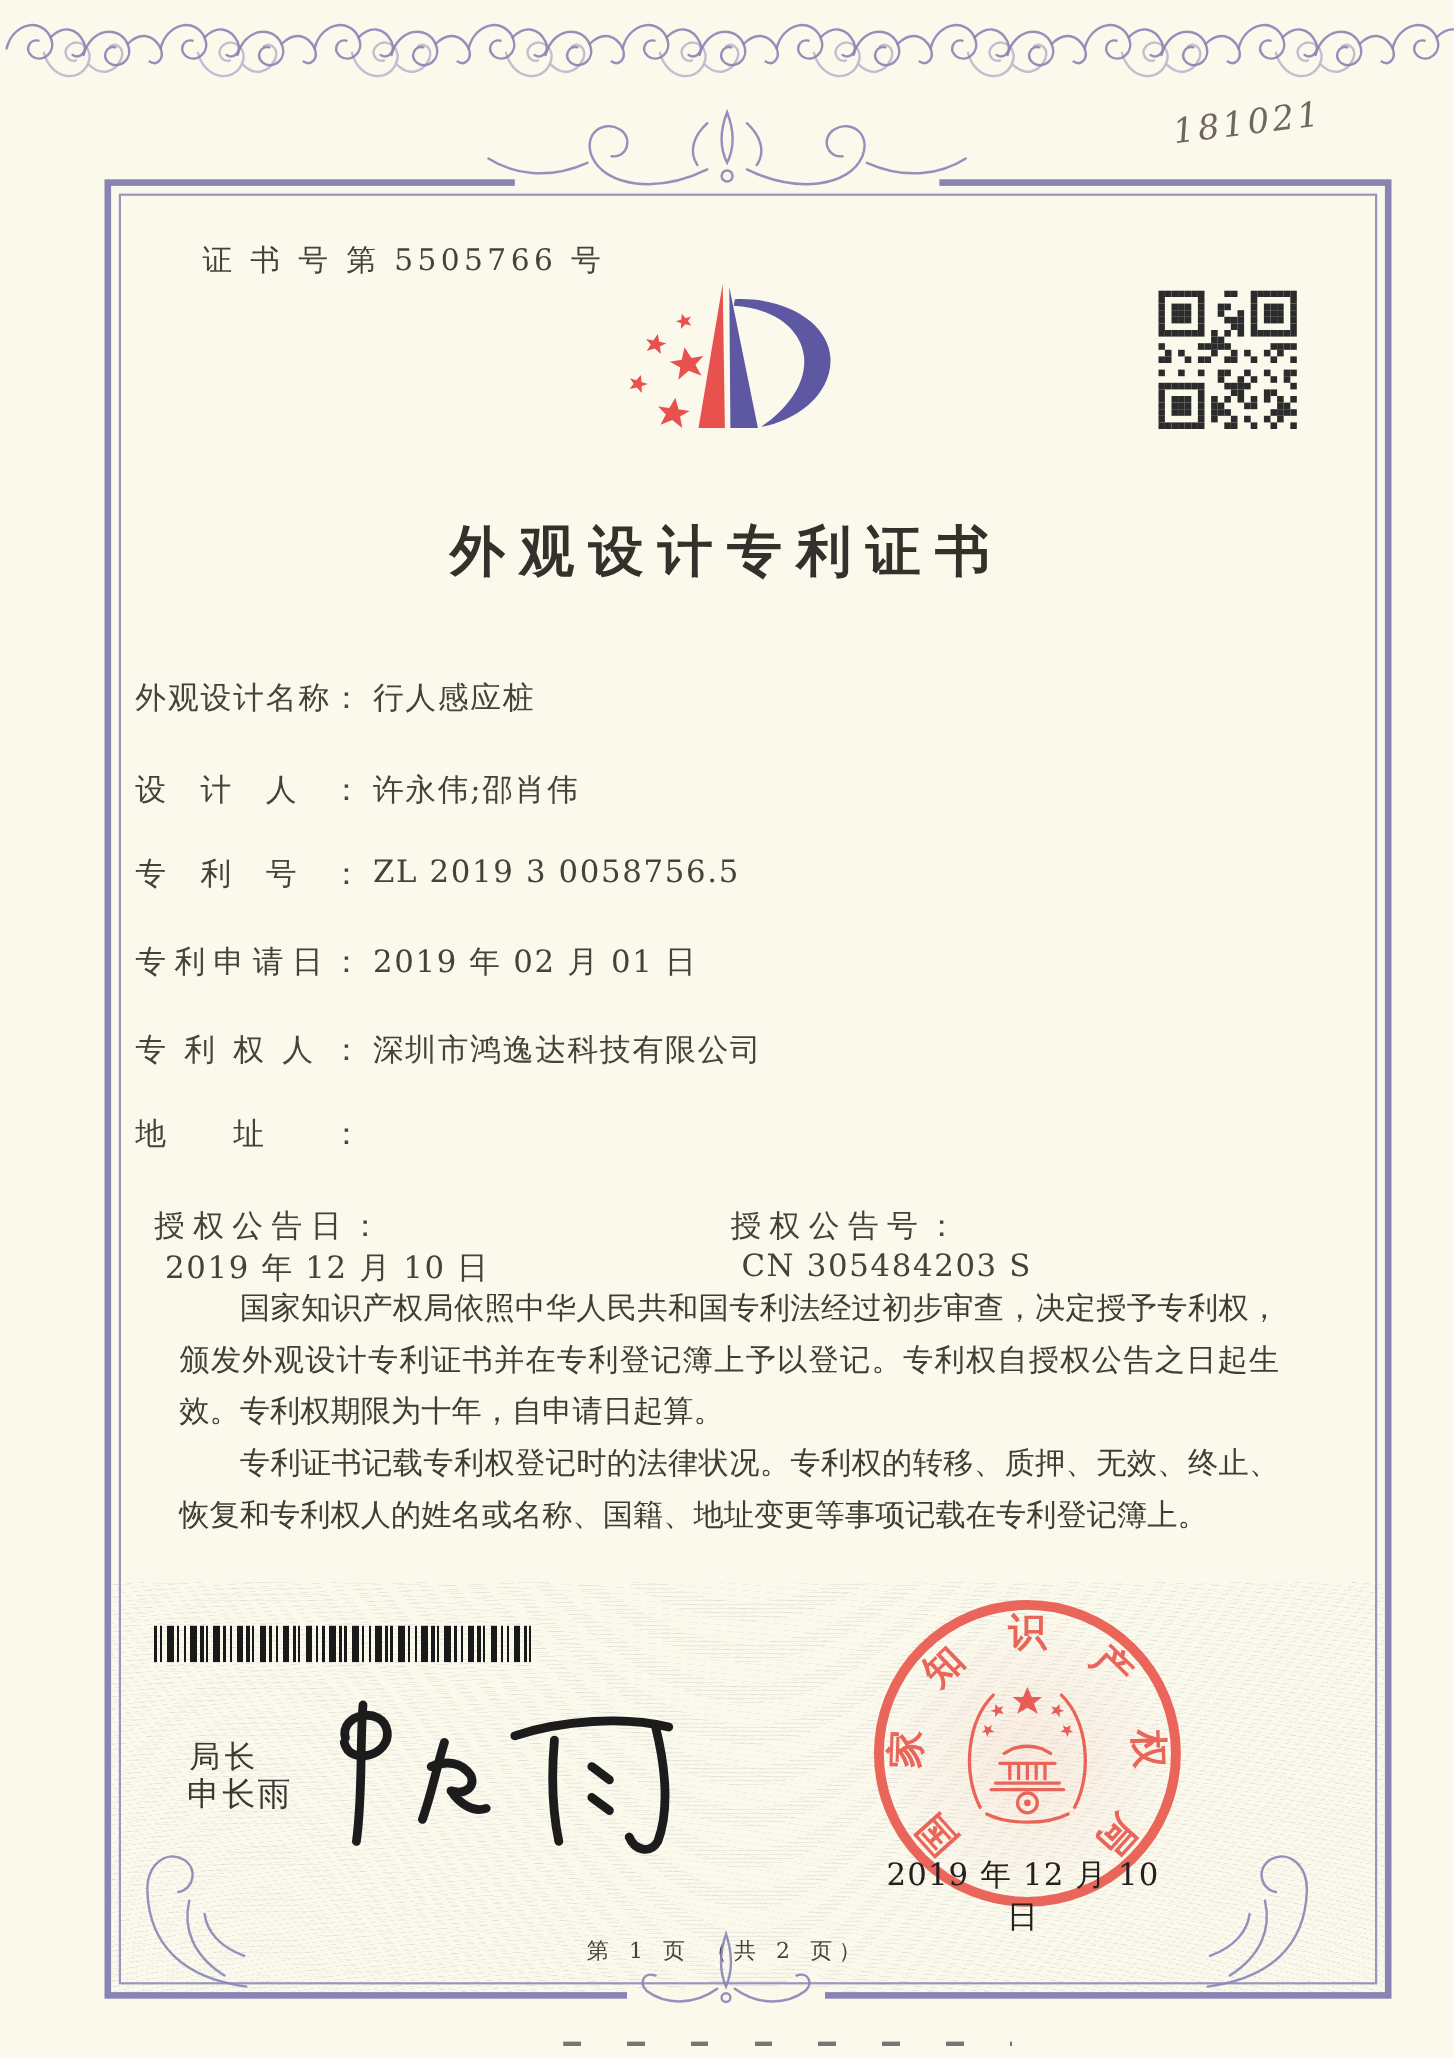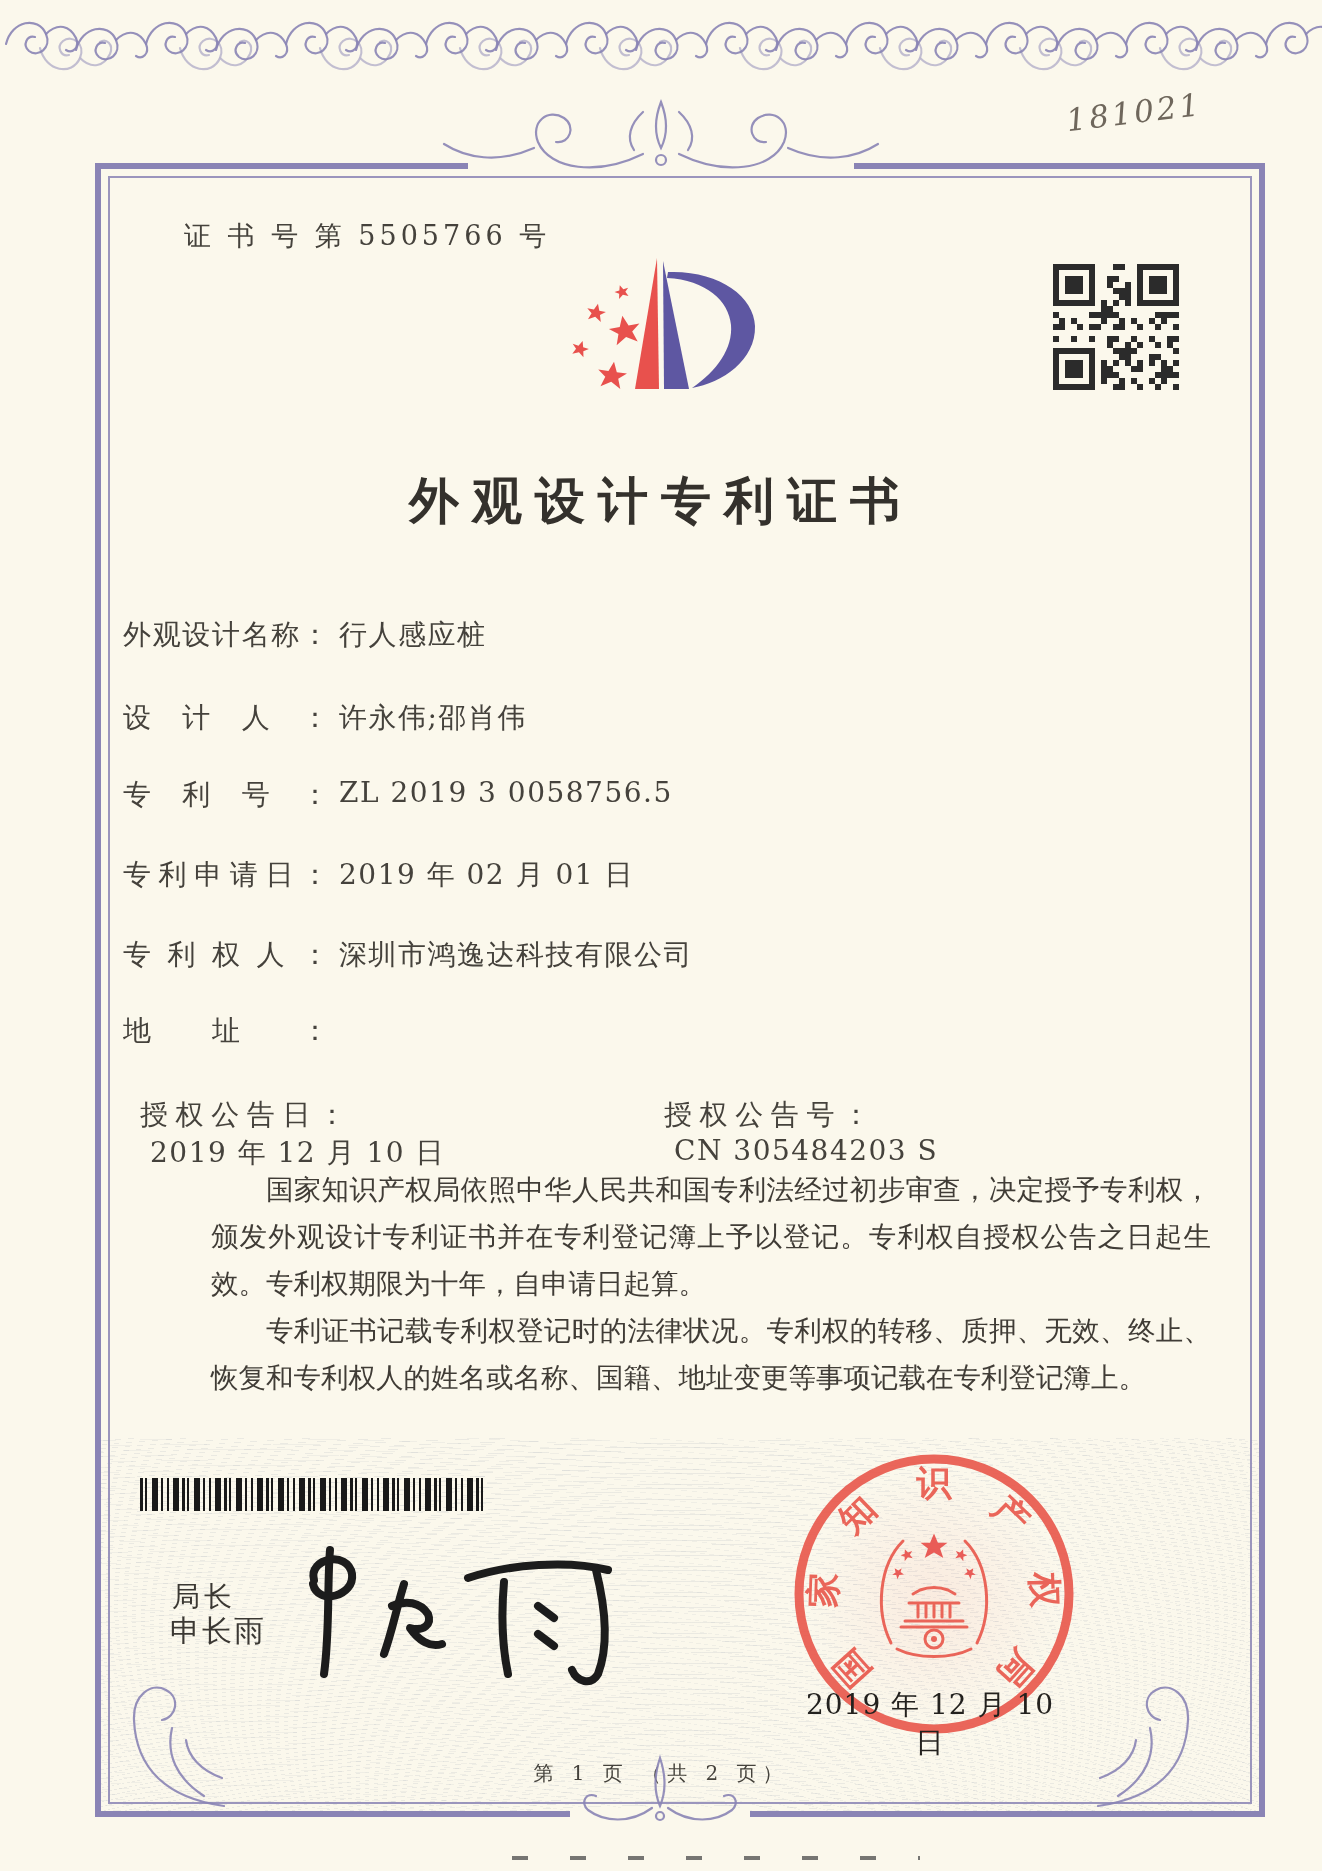--- a/index.html
+++ b/index.html
@@ -44,21 +44,21 @@
   .field .val.wrap{white-space:normal;width:820px;line-height:42px;}
   .f0{top:616px}.f1{top:699px}.f2{top:776px}.f3{top:856px}.f4{top:936px}.f5{top:1012px}
   .grant{position:absolute;left:140px;top:1096px;width:1060px;font-size:28px;color:#45423c;}
   .grant .pair{display:flex;position:absolute;top:0;flex-direction:column;}
   .grant .pair.g1{left:0;}
   .grant .pair.g2{left:524px;}
   .grant .lbl{width:206px;min-width:206px;text-align:justify;text-align-last:justify;}
   .grant .val{margin-left:10px;letter-spacing:1.5px;white-space:nowrap;}
 
   .body-text{position:absolute;left:163px;top:1166px;width:1000px;font-size:27.5px;line-height:47px;
-             text-align:justify;color:#403c36;margin-left:48px;}
+             text-align:justify;color:#403c36;}
   .body-text p{margin:0;text-indent:2em;}
 
   .waves{position:absolute;left:101px;top:1438px;width:1158px;height:374px;pointer-events:none;
     background:
       radial-gradient(circle 185px at 72% 43%, rgba(238,120,110,.10), rgba(238,120,110,0) 70%),
       repeating-radial-gradient(ellipse 1500px 430px at 50% 155%, rgba(140,150,168,.15) 0 1.5px, rgba(0,0,0,0) 1.5px 13px),
       repeating-radial-gradient(ellipse 1500px 500px at 12% 160%, rgba(140,150,168,.10) 0 1.5px, rgba(0,0,0,0) 1.5px 16px);}
 
   .barcode{position:absolute;left:140px;top:1478px;width:345px;height:33px;
     background-image:repeating-linear-gradient(90deg,

